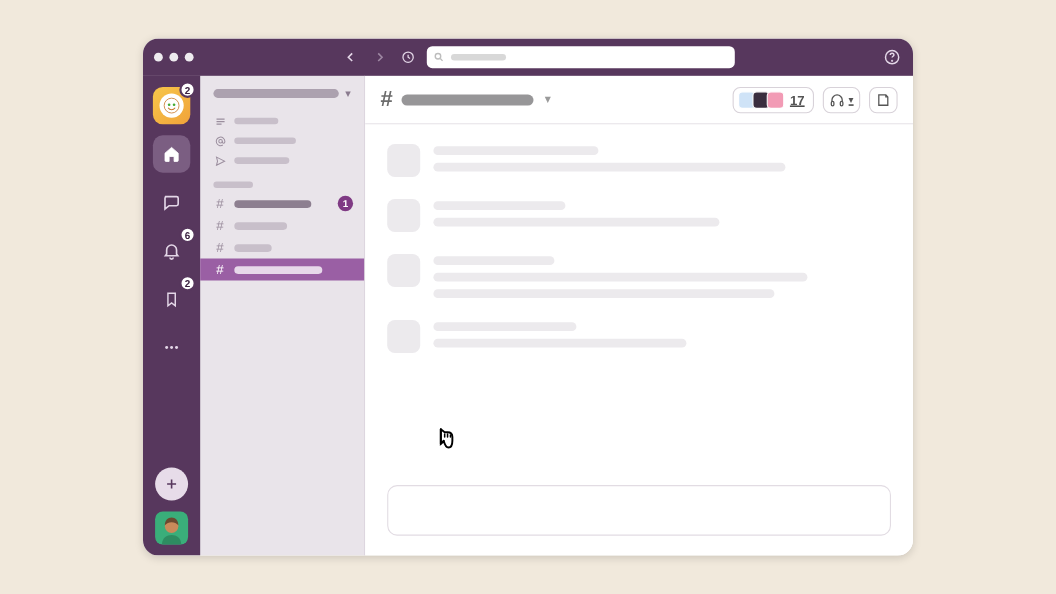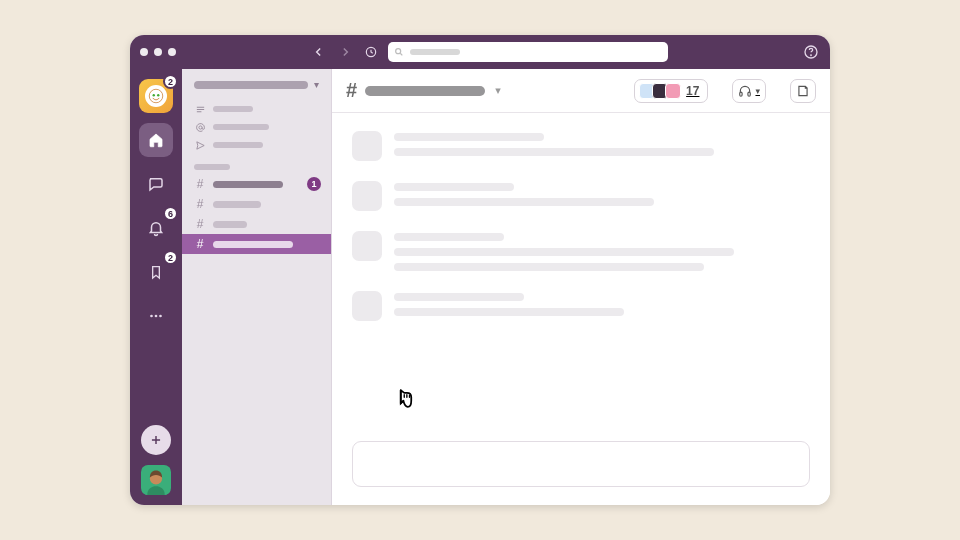--- a/index.html
+++ b/index.html
@@ -121,21 +121,21 @@
 
   
   .main { flex:1; display:flex; flex-direction:column; background:#fff; }
   .chan-header {
     height:44px; border-bottom:1px solid #e8e4e9;
     display:flex; align-items:center; padding: 0 14px; gap:8px;
   }
   .chan-header .big-hash { font-size:20px; font-weight:800; color:#6c6c6c; }
   .chan-header .title-bar { width:120px; height:10px; background:#979698; border-radius:5px; }
   .chan-header .chev2 { color:#9a9a9a; font-size:11px; margin-left:2px; }
-  .hdr-right { margin-left:auto; display:flex; align-items:center; gap:24px;text-decoration:underline; }
+  .hdr-right { margin-left:auto; display:flex; align-items:center; gap:8px;text-decoration:underline; }
   .members-pill {
     height:24px; border:1.5px solid #d8d2d9; border-radius:7px;
     display:flex; align-items:center; padding:0 8px 0 4px; gap:5px;
     font-size:12px; color:#555; font-weight:600;
   }
   .mini-av { width:16px; height:16px; border-radius:4px; margin-left:-3px; border:1.5px solid #fff; }
   .mini-av:first-child{ margin-left:0;}
   .hdr-btn {
     height:24px; min-width:24px; border:1.5px solid #d8d2d9; border-radius:7px;
     display:flex; align-items:center; justify-content:center; gap:3px;

